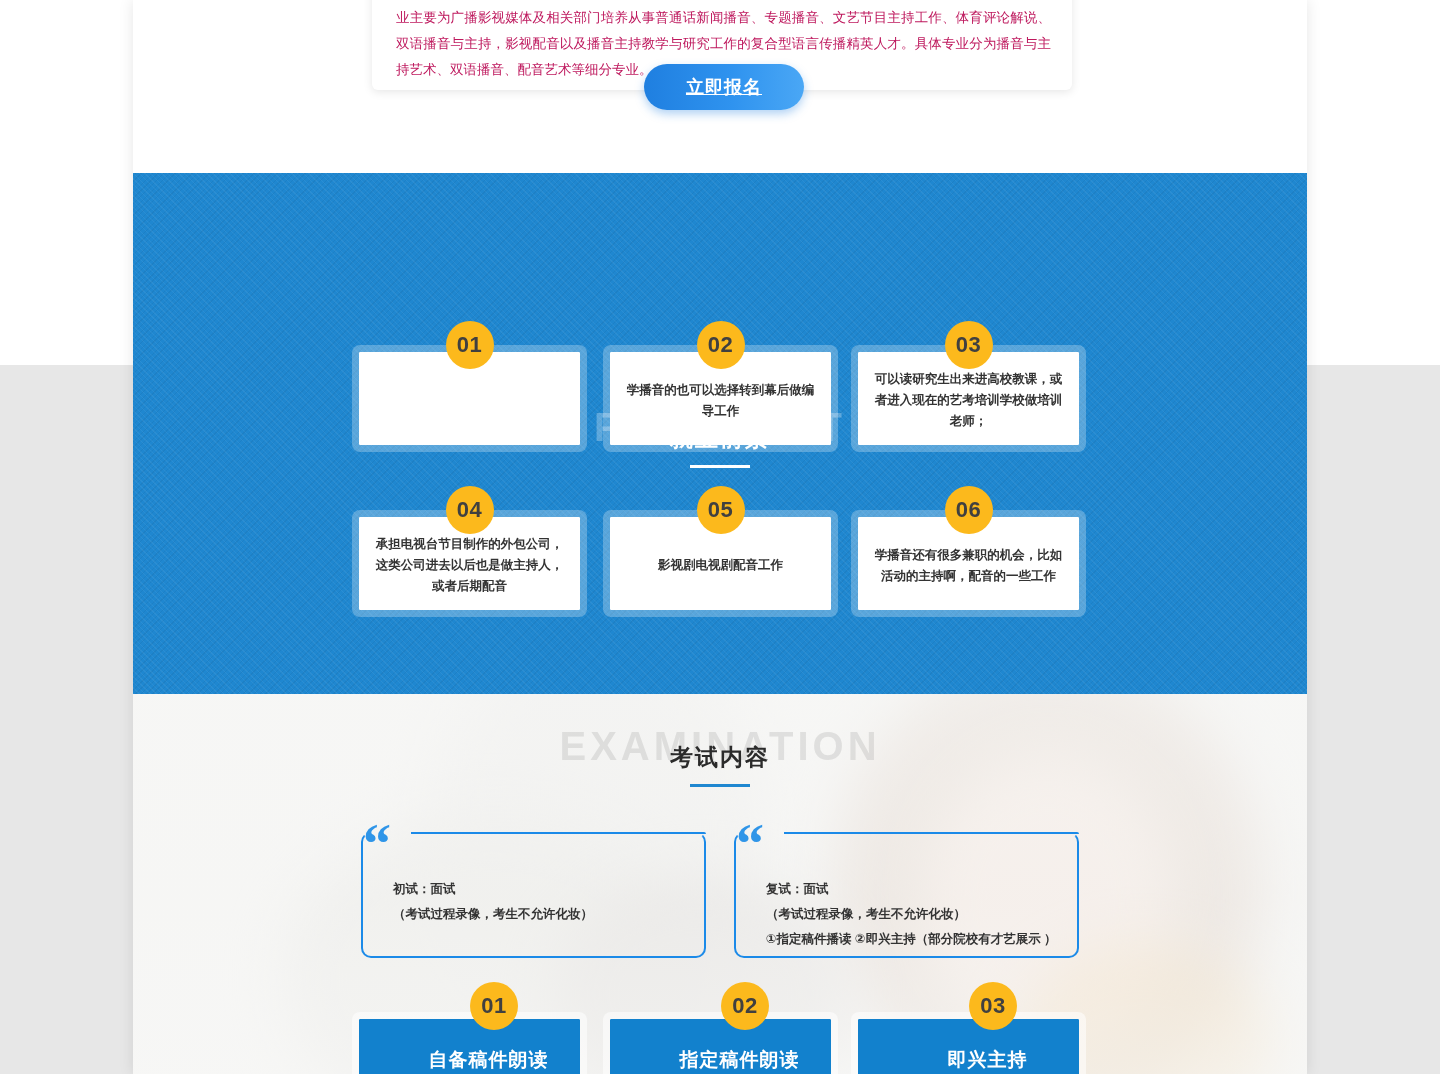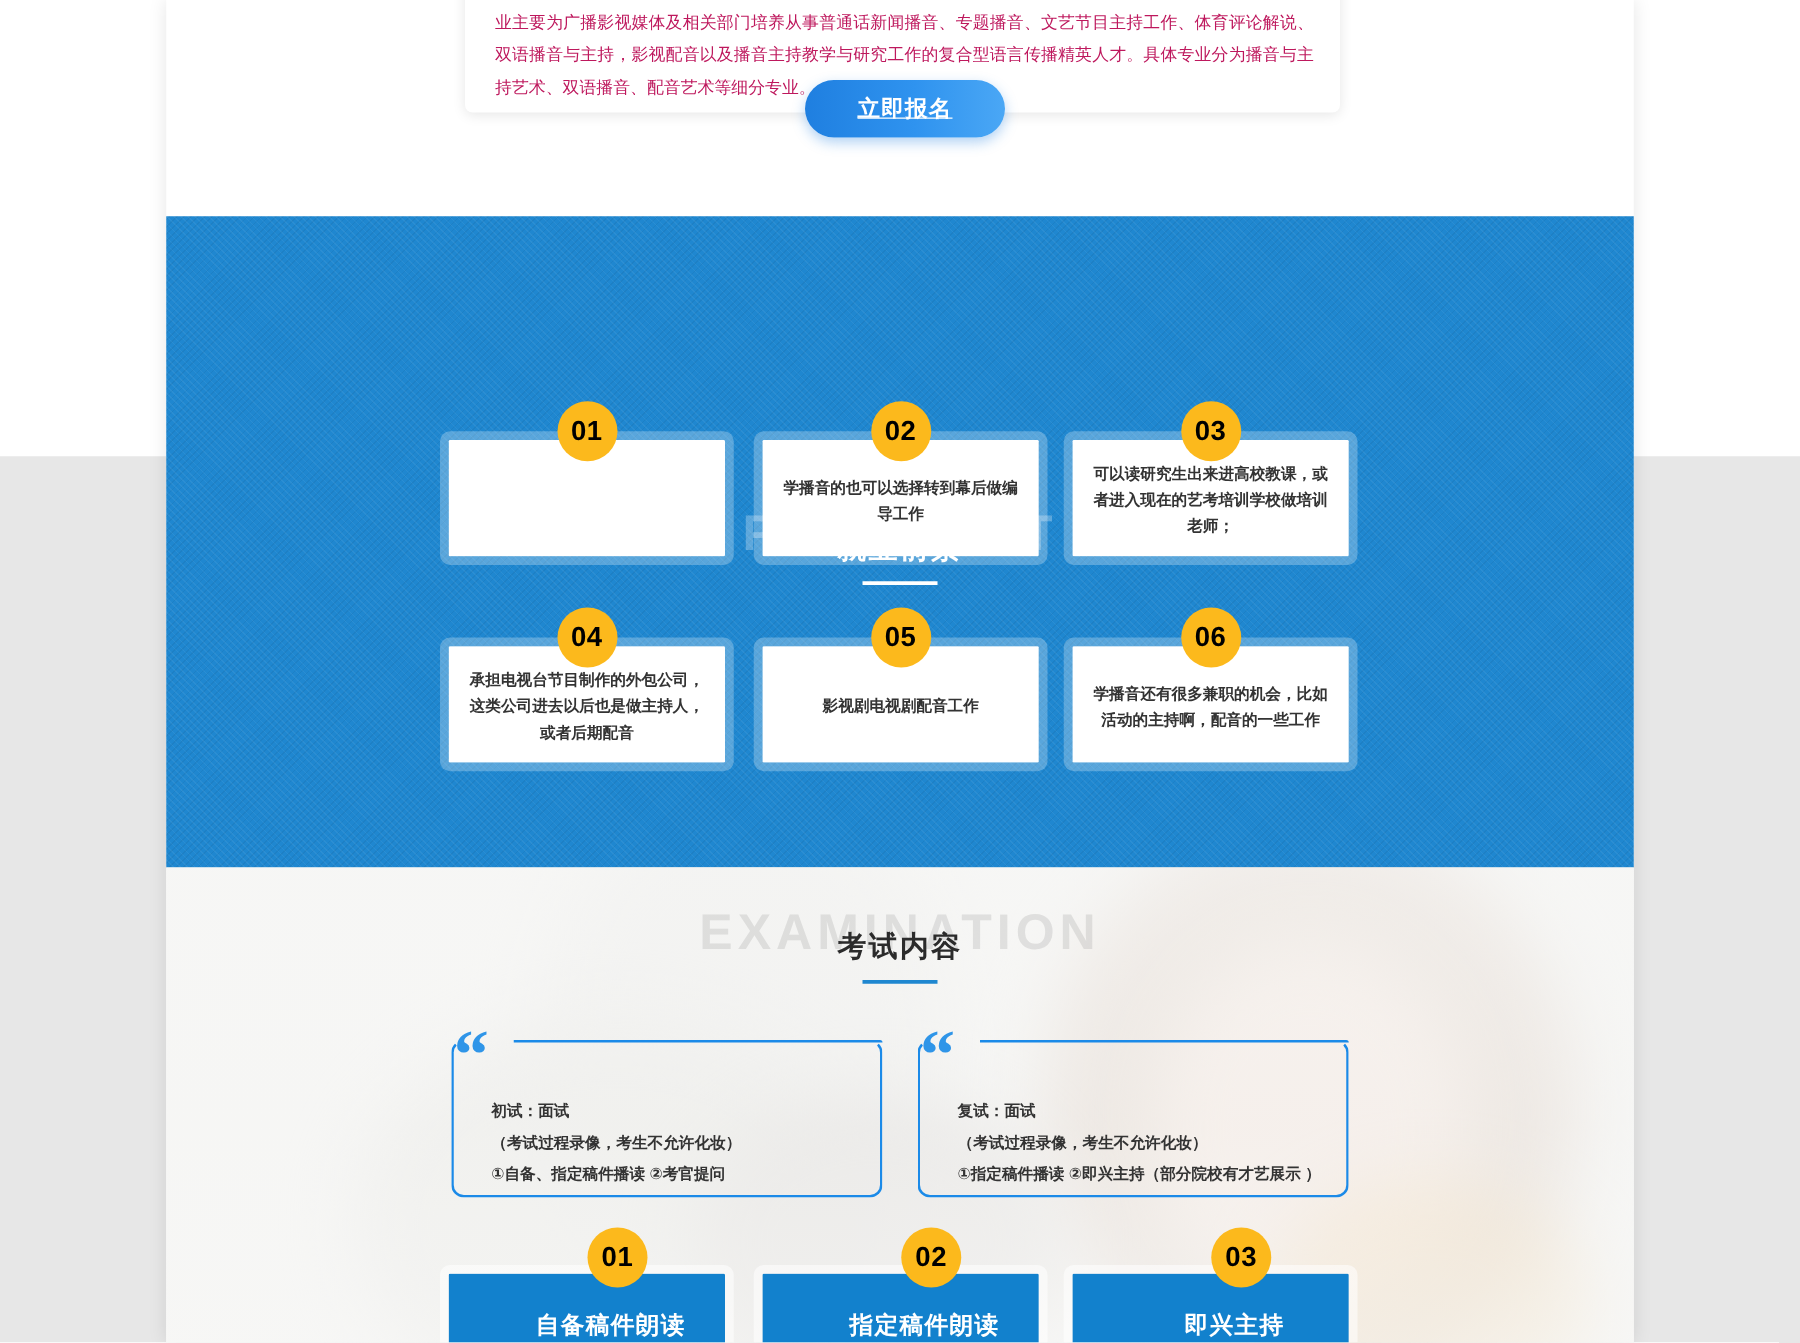--- a/index.html
+++ b/index.html
@@ -77,21 +77,21 @@
     position: absolute; left: 0; right: 0; top: 0; bottom: 0;
     display: flex; align-items: center; justify-content: center;
     padding: 4px 14px 0;
   }
   .pcard .txt {
     font-size: 12.5px; line-height: 21px; color: #333; text-align: center;
     font-weight: 700;
   }
   .badge {
     position: absolute; width: 48px; height: 48px; border-radius: 50%;
-    background: #fcb91c; color: #000000;
+    background: #fcb91c; color: #404040;
     font-size: 22px; font-weight: 700; letter-spacing: 0.5px;
     display: flex; align-items: center; justify-content: center;
     left: 50%; transform: translateX(-50%); top: -31px; z-index: 3;
   }
 
   
   .exam {
     position: absolute; left: 0; top: 694px; width: 1174px; height: 380px;
     background: #f4f4f2; overflow: hidden;
   }
@@ -221,21 +221,20 @@
         <div class="cn">考试内容</div>
         <div class="rule"></div>
       </div>
 
       <div class="qcard" style="left:228px; top:124px;">
         <div class="qbox"></div>
         <div class="qmark">“</div>
         <div class="qlines">
           <div class="qline">初试：面试</div>
           <div class="qline">（考试过程录像，考生不允许化妆）</div>
-          <div class="qline">①自备、指定稿件播读  ②考官提问</div>
         </div>
       </div>
 
       <div class="qcard" style="left:601px; top:124px;">
         <div class="qbox"></div>
         <div class="qmark">“</div>
         <div class="qlines">
           <div class="qline">复试：面试</div>
           <div class="qline">（考试过程录像，考生不允许化妆）</div>
           <div class="qline">①指定稿件播读  ②即兴主持（部分院校有才艺展示 ）</div>

